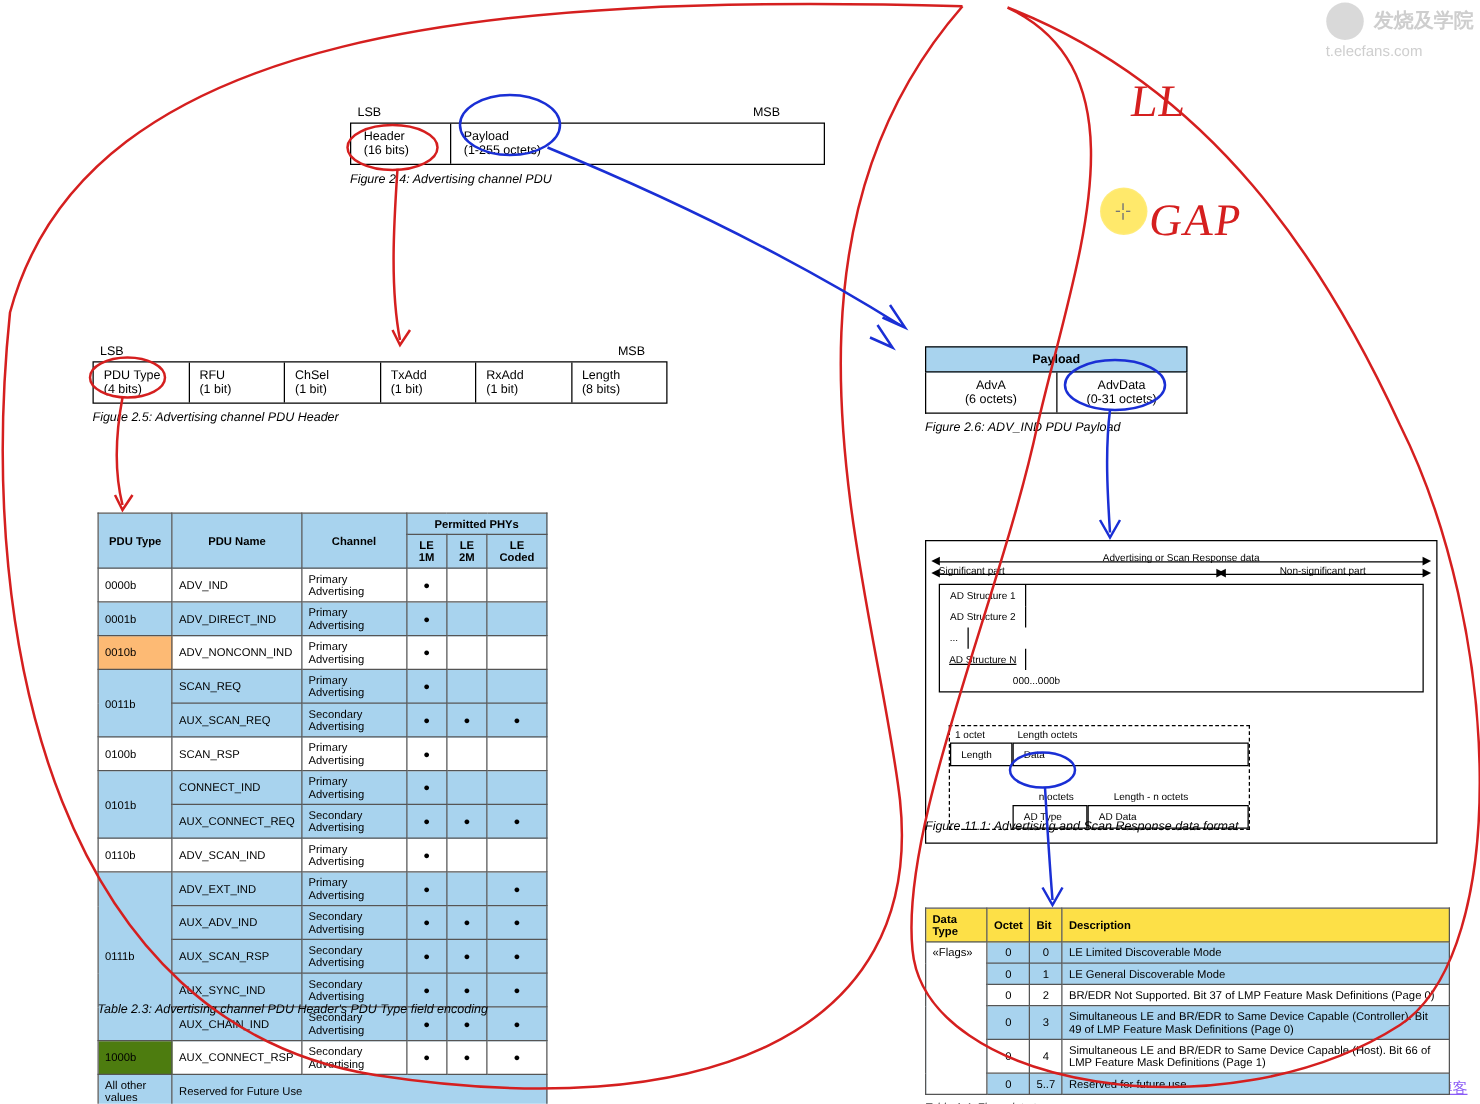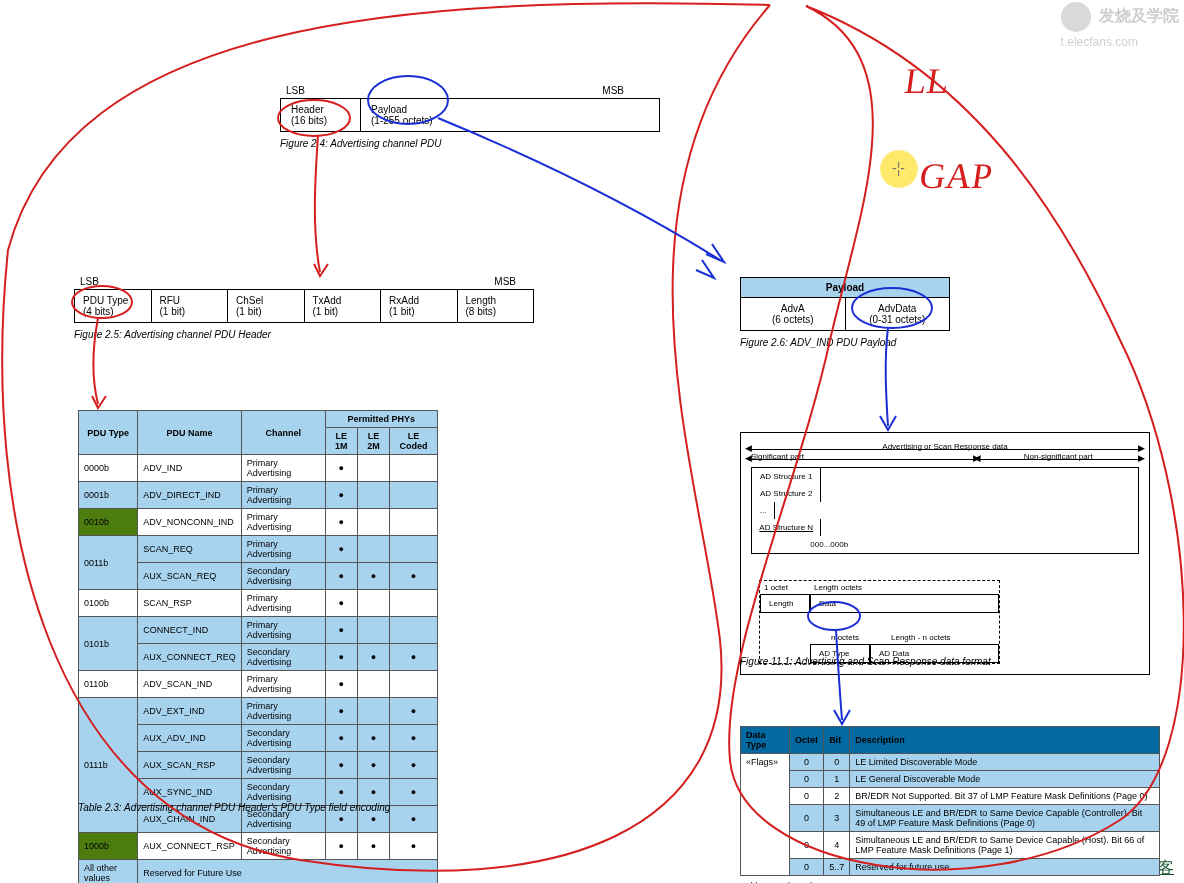--- a/index.html
+++ b/index.html
@@ -27,22 +27,22 @@
     display: inline-block;
     width: 30px; height: 30px;
     border-radius: 50%;
     background: rgba(180,180,180,0.5);
     vertical-align: middle;
     margin-right: 4px;
   }
   .watermark-bottom {
     position: absolute;
     bottom: 4px; right: 10px;
-    color: #14532d;
-    font-size: 16px;
+    color: #8b5cf6;
+    font-size: 12px;
     text-decoration: underline;
   }
   
   .fig24 {
     position: absolute;
     top: 85px; left: 280px;
     width: 380px;
   }
   .pdu-box { border: 1px solid #000; display: flex; }
   .pdu-cell { border-right: 1px solid #000; padding: 5px 10px; font-size: 10px; }
@@ -109,21 +109,21 @@
     top: 726px; left: 740px;
     width: 420px;
     border-collapse: collapse;
     font-size: 9px;
   }
   .tbl14 th, .tbl14 td {
     border: 1px solid #555;
     padding: 3px 5px;
     text-align: left;
   }
-  .tbl14 th { background: #0369a1; }
+  .tbl14 th { background: #fde047; }
   
   .hand {
     position: absolute;
     font-family: cursive;
     color: #d51f1f;
     font-size: 36px;
     transform: skewX(-8deg);
   }
   .yellow-dot {
     position: absolute;
@@ -230,21 +230,21 @@
       </tr>
       <tr class="blue-row">
         <td rowspan="1" style="">0001b</td>
         <td>ADV_DIRECT_IND</td>
         <td>Primary Advertising</td>
         <td class="dot">●</td>
         <td class="dot"></td>
         <td class="dot"></td>
       </tr>
       <tr>
-        <td rowspan="1" style="background:#4d7c0f">0010b</td>
+        <td rowspan="1" style="background:#fdba74">0010b</td>
         <td>ADV_NONCONN_IND</td>
         <td>Primary Advertising</td>
         <td class="dot">●</td>
         <td class="dot"></td>
         <td class="dot"></td>
       </tr>
       <tr class="blue-row">
         <td rowspan="2" style="">0011b</td>
         <td>SCAN_REQ</td>
         <td>Primary Advertising</td>

